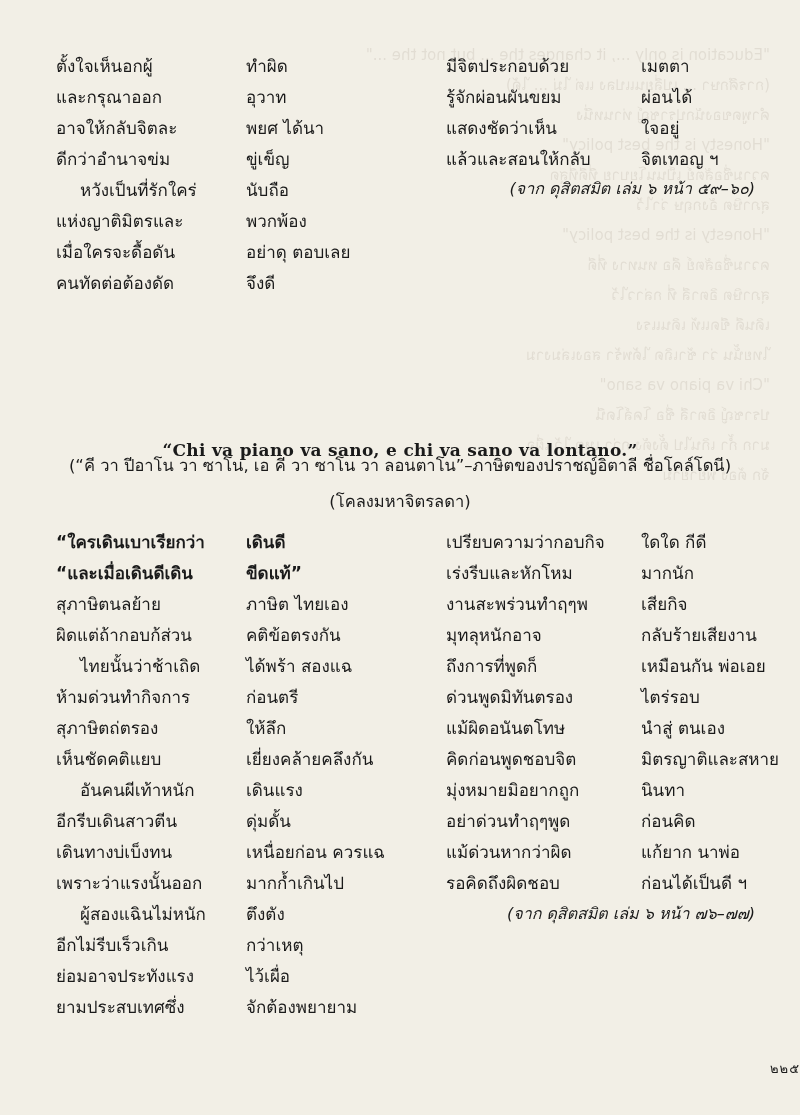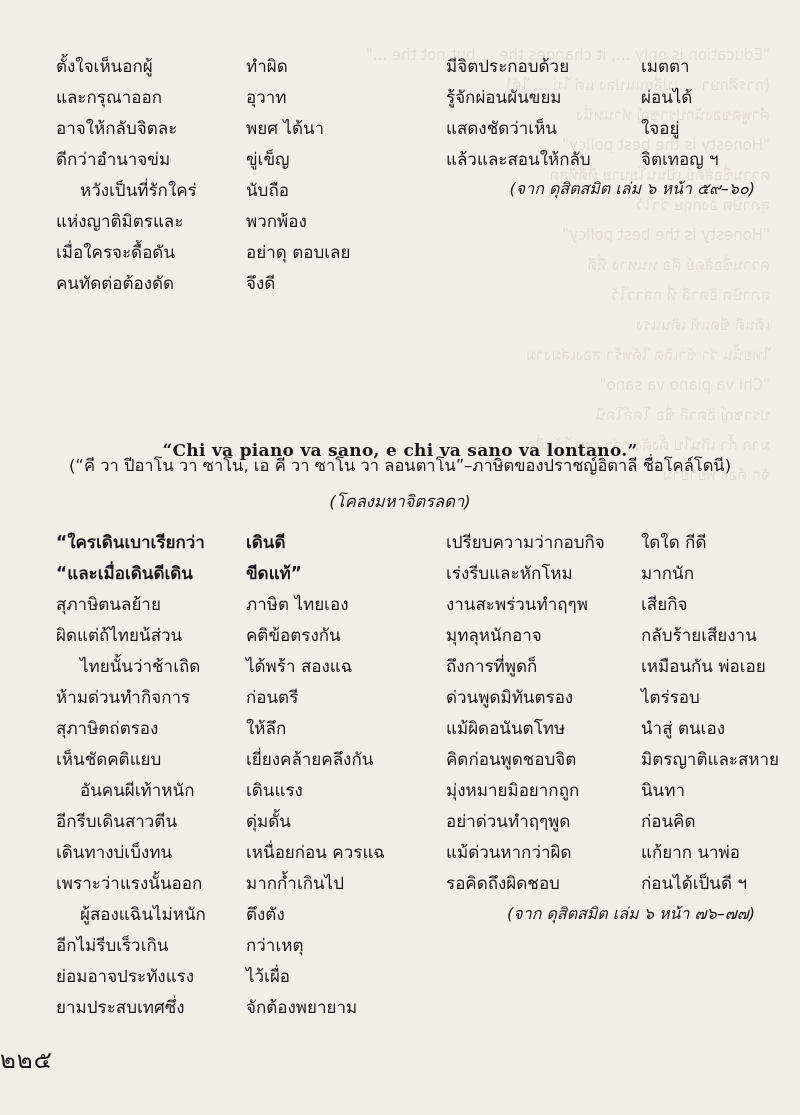--- a/index.html
+++ b/index.html
@@ -97,32 +97,31 @@
     font-size: 16.5px;
     white-space: nowrap;
     margin-top: 12px;
   }
   .poemtitle {
     position: absolute;
     left: 0;
     width: 800px;
     text-align: center;
     font-size: 16.5px;
-    font-style: italic;
   }
 
   .bold { font-weight: bold; }
 
   .folio {
     position: absolute;
     left: 0;
     width: 800px;
     bottom: 36px;
-    text-align: left;
-    font-size: 24px;
+    text-align: right;
+    font-size: 13px;
     letter-spacing: 1px;
   }
 </style>
 </head>
 <body>
 
 <div class="page">
 
   <div class="bleed">
     <div class="brow">
@@ -246,21 +245,21 @@
           <div class="c3"><span class="thai">เร่งรีบและหักโหม</span></div>
           <div class="c4"><span class="thai">มากนัก</span></div>
         </div>
         <div class="vrow">
           <div class="c1"><span class="thai">สุภาษิตนลย้าย</span></div>
           <div class="c2"><span class="thai">ภาษิต ไทยเอง</span></div>
           <div class="c3"><span class="thai">งานสะพร่วนทำฤๆพ</span></div>
           <div class="c4"><span class="thai">เสียกิจ</span></div>
         </div>
         <div class="vrow">
-          <div class="c1"><span class="thai">ผิดแต่ถ้ไทยน้ส่วน</span></div>
+          <div class="c1"><span class="thai">ผิดแต่ถ้ากอบก้ส่วน</span></div>
           <div class="c2"><span class="thai">คติข้อตรงกัน</span></div>
           <div class="c3"><span class="thai">มุทลุหนักอาจ</span></div>
           <div class="c4"><span class="thai">กลับร้ายเสียงาน</span></div>
         </div>
         <div class="vrow">
           <div class="c1"><span class="thai ind1">ไทยนั้นว่าช้าเถิด</span></div>
           <div class="c2"><span class="thai">ได้พร้า สองแฉ</span></div>
           <div class="c3"><span class="thai">ถึงการที่พูดก็</span></div>
           <div class="c4"><span class="thai">เหมือนกัน พ่อเอย</span></div>
         </div>

